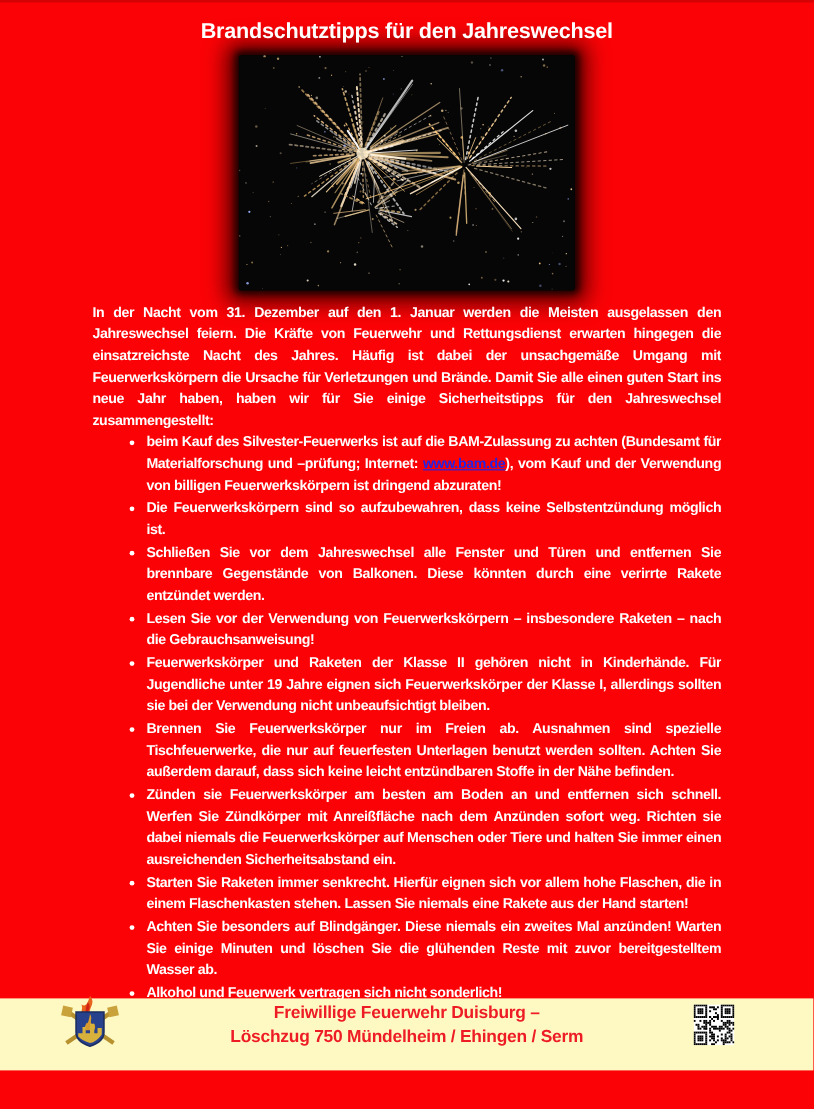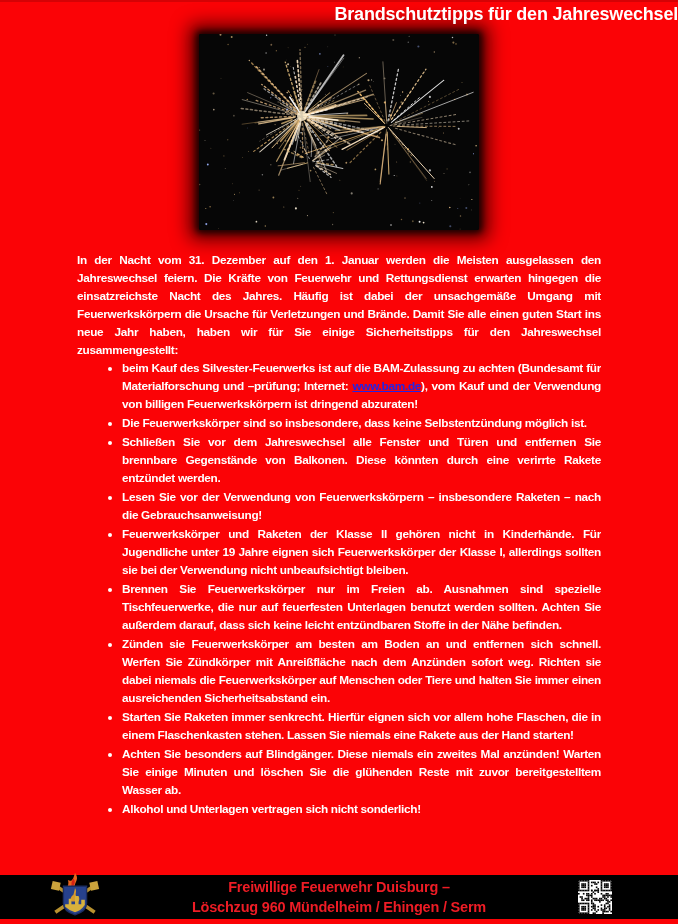--- a/index.html
+++ b/index.html
@@ -12,22 +12,22 @@
   body{
     width:678px;height:924px;
     background:var(--background);
     font-family:"Liberation Sans","DejaVu Sans",sans-serif;
     color:#ffffff;
     overflow:hidden;
     position:relative;
     box-shadow:inset 0 2px 0 rgba(0,0,0,.15);
   }
   .page-title{
-    margin:0;padding-top:4px;
-    text-align:right;
+    margin:0;padding-top:16px;
+    text-align:center;
     font-size:18px;font-weight:700;color:#fff;
     letter-spacing:-0.2px;
   }
   .photo{
     width:280px;height:196px;
     margin:9px auto 0;
     background:#050505;
     box-shadow:0 0 6px 3px #1c0000, 0 0 18px 10px #5c0000;
     border-radius:2px;
   }
@@ -50,22 +50,22 @@
     margin:0 0 1px;
     text-align:justify;
   }
   ul.tips li::marker{color:#fff;}
   a.link{color:var(--link);cursor:pointer;}
   .closing{
     font-size:13px;line-height:22px;letter-spacing:-0.3px;
     margin-top:4px;
   }
   .footer-band{
-    position:absolute;left:0;right:0;bottom:5px;height:44px;
-    background:#000000;
+    position:absolute;left:0;right:0;bottom:32px;height:60px;
+    background:#fef9c3;
   }
   .footer-center{
     position:absolute;left:120px;right:120px;top:2px;
     text-align:center;
     color:var(--footer-text);
     font-size:14.5px;font-weight:700;line-height:20px;
     letter-spacing:-0.2px;
   }
   .crest{
     position:absolute;left:45px;top:-3px;width:60px;height:50px;
@@ -391,29 +391,29 @@
       <circle cx="26.2" cy="134.7" r="0.40" fill="#f6debc" opacity="0.78"></circle>
       <circle cx="255.7" cy="65.4" r="0.61" fill="#ffca7a" opacity="0.62"></circle>
       <circle cx="103" cy="82" r="5" fill="#fff0d0" opacity="0.85"></circle>
     </svg>
 </div>
 
 <div class="content">
   <p class="intro">In der Nacht vom 31. Dezember auf den 1. Januar werden die Meisten ausgelassen den Jahreswechsel feiern. Die Kräfte von Feuerwehr und Rettungsdienst erwarten hingegen die einsatzreichste Nacht des Jahres. Häufig ist dabei der unsachgemäße Umgang mit Feuerwerkskörpern die Ursache für Verletzungen und Brände. Damit Sie alle einen guten Start ins neue Jahr haben, haben wir für Sie einige Sicherheitstipps für den Jahreswechsel zusammengestellt:</p>
   <ul class="tips">
       <li>beim Kauf des Silvester-Feuerwerks ist auf die BAM-Zulassung zu achten (Bundesamt für Materialforschung und –prüfung; Internet: <a class="link" href="#">www.bam.de</a>), vom Kauf und der Verwendung von billigen Feuerwerkskörpern ist dringend abzuraten!</li>
-      <li>Die Feuerwerkskörper sind so insbesondere, dass keine Selbstentzündung möglich ist.</li>
+      <li>Die Feuerwerkskörpern sind so aufzubewahren, dass keine Selbstentzündung möglich ist.</li>
       <li>Schließen Sie vor dem Jahreswechsel alle Fenster und Türen und entfernen Sie brennbare Gegenstände von Balkonen. Diese könnten durch eine verirrte Rakete entzündet werden.</li>
       <li>Lesen Sie vor der Verwendung von Feuerwerkskörpern – insbesondere Raketen – nach die Gebrauchsanweisung!</li>
       <li>Feuerwerkskörper und Raketen der Klasse II gehören nicht in Kinderhände. Für Jugendliche unter 19 Jahre eignen sich Feuerwerkskörper der Klasse I, allerdings sollten sie bei der Verwendung nicht unbeaufsichtigt bleiben.</li>
       <li>Brennen Sie Feuerwerkskörper nur im Freien ab. Ausnahmen sind spezielle Tischfeuerwerke, die nur auf feuerfesten Unterlagen benutzt werden sollten. Achten Sie außerdem darauf, dass sich keine leicht entzündbaren Stoffe in der Nähe befinden.</li>
       <li>Zünden sie Feuerwerkskörper am besten am Boden an und entfernen sich schnell. Werfen Sie Zündkörper mit Anreißfläche nach dem Anzünden sofort weg. Richten sie dabei niemals die Feuerwerkskörper auf Menschen oder Tiere und halten Sie immer einen ausreichenden Sicherheitsabstand ein.</li>
       <li>Starten Sie Raketen immer senkrecht. Hierfür eignen sich vor allem hohe Flaschen, die in einem Flaschenkasten stehen. Lassen Sie niemals eine Rakete aus der Hand starten!</li>
       <li>Achten Sie besonders auf Blindgänger. Diese niemals ein zweites Mal anzünden! Warten Sie einige Minuten und löschen Sie die glühenden Reste mit zuvor bereitgestelltem Wasser ab.</li>
-      <li>Alkohol und Unterlagen vertragen sich nicht sonderlich!</li>
+      <li>Alkohol und Feuerwerk vertragen sich nicht sonderlich!</li>
     </ul>
 </div>
 
 <div class="footer-band">
   <span class="crest">
     <svg viewBox="0 0 64 56" width="60" height="50">
       <path d="M32 1 C39 10 27 13 34 21 C41 14 46 23 42 30 L23 30 C18 21 27 16 24 9 C29 12 30 7 32 1 Z" fill="#e8641e"></path>
       <path d="M30 7 C35 13 27 15 32 21 C37 17 39 23 37 27 L26 27 C24 21 29 17 28 12 Z" fill="#d42313"></path>
       <g stroke="#b8912f" stroke-width="4">
           <line x1="10" y1="15" x2="54" y2="45"></line>
@@ -421,21 +421,21 @@
         </g>
       <path d="M7 10 l9 2 -2 9 -9 -2 z" fill="#caa23c"></path>
       <path d="M57 10 l-9 2 2 9 9 -2 z" fill="#caa23c"></path>
       <path d="M19 16 h26 v19 q0 9 -13 13 q-13 -4 -13 -13 z" fill="#27418c" stroke="#1b2d61" stroke-width="1.5"></path>
       <path d="M32 18 c3 5 -1 6 2 10 c2 -3 4 2 2 5 h-8 c-2 -3 0 -5 1 -7 c1 2 2 -3 3 -8 z" fill="#d89a2c"></path>
       <path d="M21 36 h4 v-6 h3 v6 h4 v-9 h4 v9 h3 v-5 h4 v6 q-5 7 -11 8 q-7 -2 -11 -6 z" fill="#d8b13c"></path>
     </svg>
   </span>
   <div class="footer-center">
     <div>Freiwillige Feuerwehr Duisburg –</div>
-    <div>Löschzug 960 Mündelheim / Ehingen / Serm</div>
+    <div>Löschzug 750 Mündelheim / Ehingen / Serm</div>
   </div>
   <span class="qr">
     <svg viewBox="0 0 34 34">
         <rect width="34" height="34" fill="#ffffff"></rect>
         <rect x="0.00" y="0.00" width="1.62" height="1.62" fill="#000"></rect>
         <rect x="1.62" y="0.00" width="1.62" height="1.62" fill="#000"></rect>
         <rect x="3.24" y="0.00" width="1.62" height="1.62" fill="#000"></rect>
         <rect x="4.86" y="0.00" width="1.62" height="1.62" fill="#000"></rect>
         <rect x="6.48" y="0.00" width="1.62" height="1.62" fill="#000"></rect>
         <rect x="8.10" y="0.00" width="1.62" height="1.62" fill="#000"></rect>

